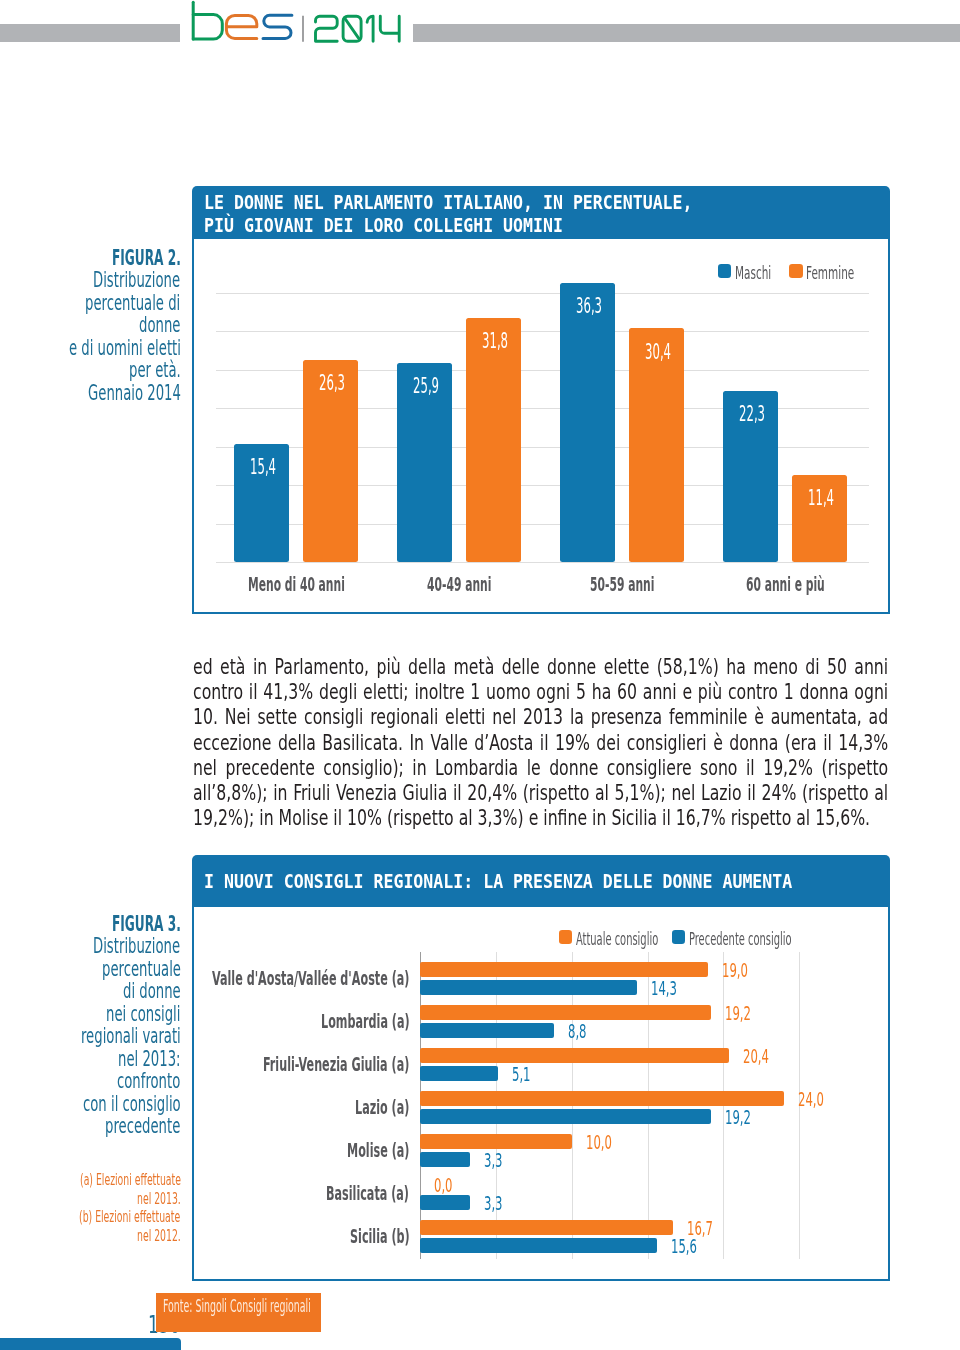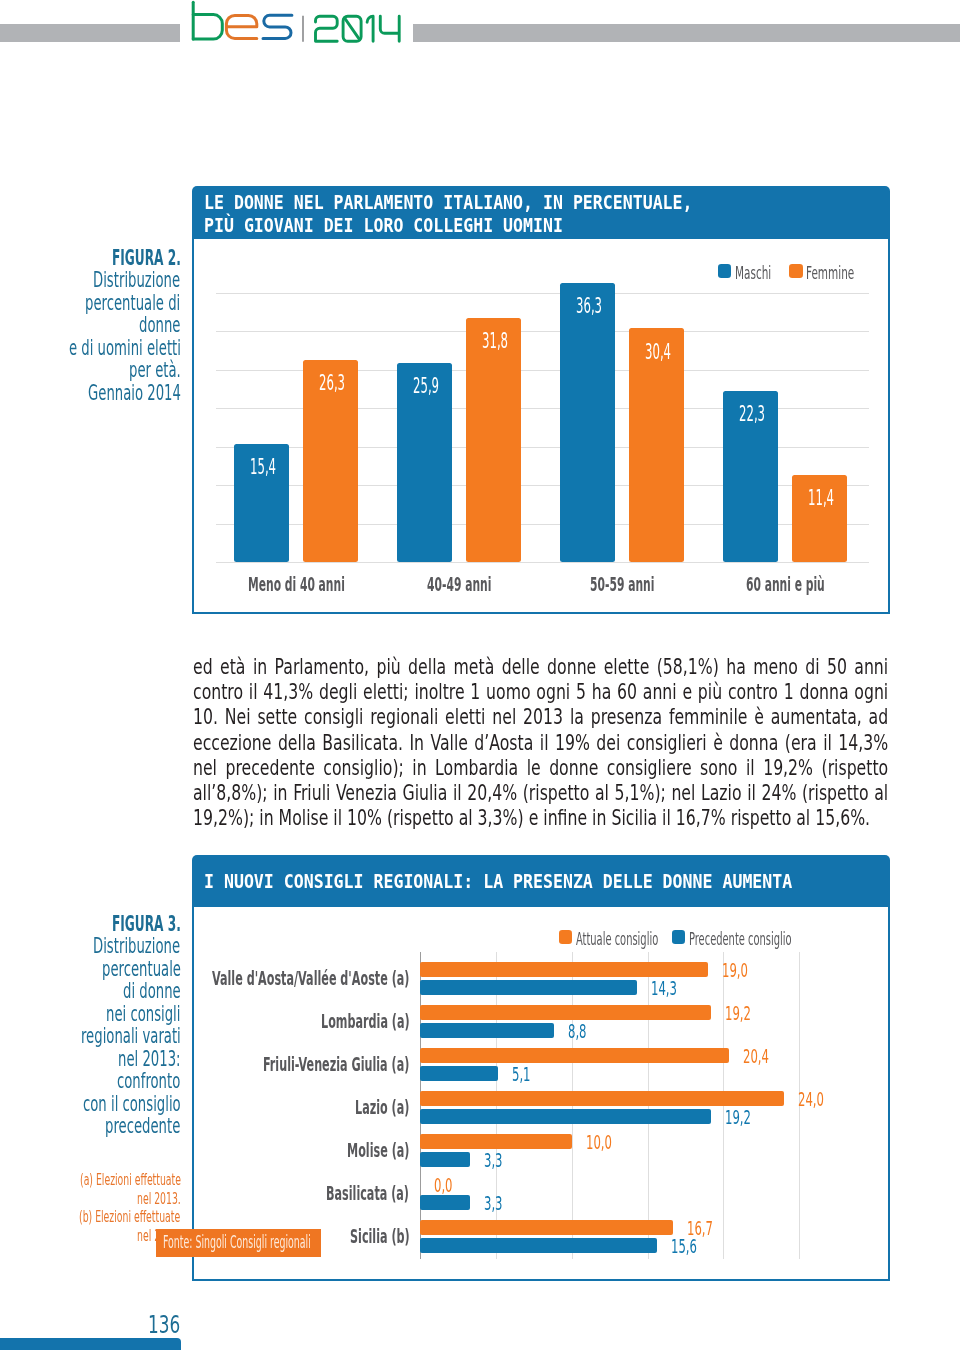--- a/index.html
+++ b/index.html
@@ -192,16 +192,16 @@
           <div class="sw" style="left: 477.8px; top: 23.2px; background: rgb(16, 119, 174);"></div>
           <div class="tx" style="left: 494.6px; top: 20.6px; font-size: 18.2px; color: rgb(88, 88, 91); font-weight: normal; line-height: 21.112px; transform: scaleX(0.605);">Precedente consiglio</div>
         </div>
       </div>
     </div>
 
   <div class="cap" id="pagenum-holder" style="left:20px;top:1310px;width:162px;">
       <div class="tx" style="left: 128.379px; top: 0px; font-size: 25.2px; color: rgb(29, 109, 148); font-weight: normal; line-height: 29.232px; transform: scaleX(0.745);">136</div>
     </div>
   <div class="footbar"></div>
-    <div class="fonte" style="left: 156.3px; top: 1229px; width: 164.3px; height: 28px;">
+    <div class="fonte" style="left: 156.3px; top: 1293px; width: 164.3px; height: 39px;">
       <div class="tx" style="left: 6.6px; top: 3.6px; font-size: 17.2px; color: rgb(253, 234, 219); font-weight: normal; line-height: 19.952px; transform: scaleX(0.609);">Fonte: Singoli Consigli regionali</div>
     </div>
   </div>
 
 </body></html>

